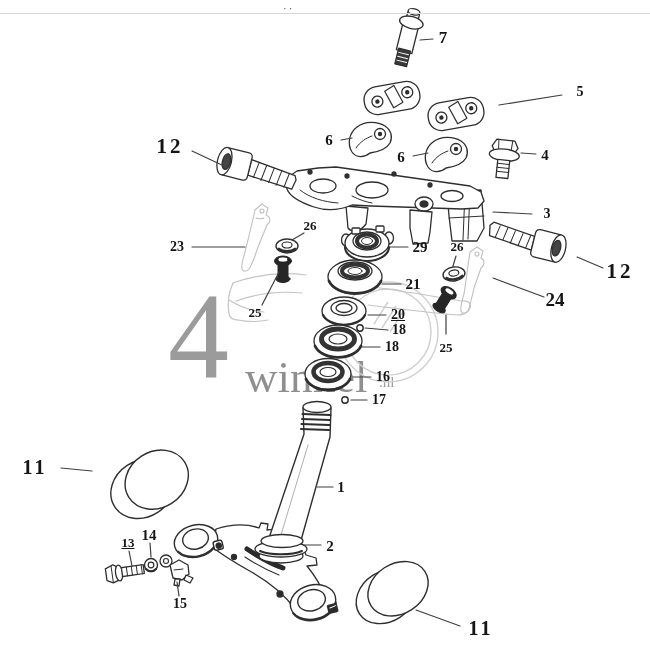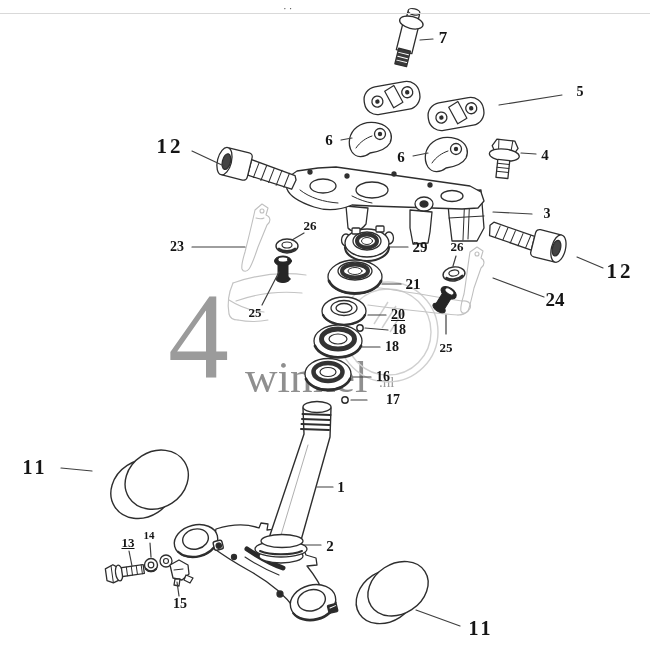--- a/index.html
+++ b/index.html
@@ -315,25 +315,25 @@
       <div class="callout" style="left: 420px; top: 247px; font-size: 15px;">29</div>
       <div class="callout" style="left: 457px; top: 247px; font-size: 13px;">26</div>
       <div class="callout" style="left: 413px; top: 284px; font-size: 15px; text-align: center;">21</div>
       <div class="callout" style="left: 555px; top: 300px; font-size: 19px;">24</div>
       <div class="callout" style="left: 255px; top: 313px; font-size: 13px;">25</div>
       <div class="callout" style="left: 398px; top: 315px; font-size: 14px; text-decoration: underline;">20</div>
       <div class="callout" style="left: 399px; top: 330px; font-size: 14px;">18</div>
       <div class="callout" style="left: 392px; top: 347px; font-size: 14px;">18</div>
       <div class="callout" style="left: 446px; top: 348px; font-size: 13px;">25</div>
       <div class="callout" style="left: 383px; top: 377px; font-size: 14px;">16</div>
-      <div class="callout" style="left: 393px; top: 400px; font-size: 14px;">17</div>
+      <div class="callout" style="left: 379px; top: 400px; font-size: 14px;">17</div>
       <div class="callout" style="left: 341px; top: 487px; font-size: 15px;">1</div>
       <div class="callout big" style="left: 35px; top: 467px; font-size: 20px;">11</div>
       <div class="callout" style="left: 330px; top: 546px; font-size: 15px;">2</div>
       <div class="callout" style="left: 128px; top: 543px; font-size: 13px; text-decoration: underline;">13</div>
-      <div class="callout" style="left: 149px; top: 535px; font-size: 11px;">14</div>
+      <div class="callout" style="left: 149px; top: 535px; font-size: 15px;">14</div>
       <div class="callout" style="left: 180px; top: 604px; font-size: 14px; text-align: right;">15</div>
       <div class="callout big" style="left: 481px; top: 628px; font-size: 20px;">11</div>
     </div>
 
   <div class="top-rule"></div>
   <div class="artifact-dots">··</div>
 </div>
 
 </body></html>

